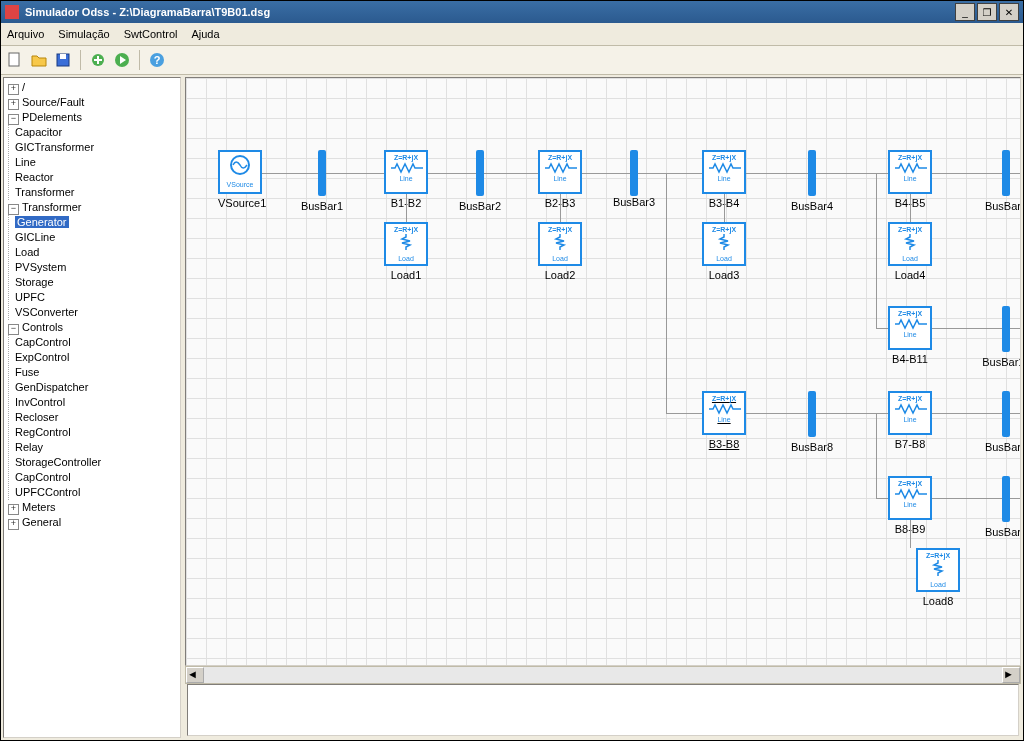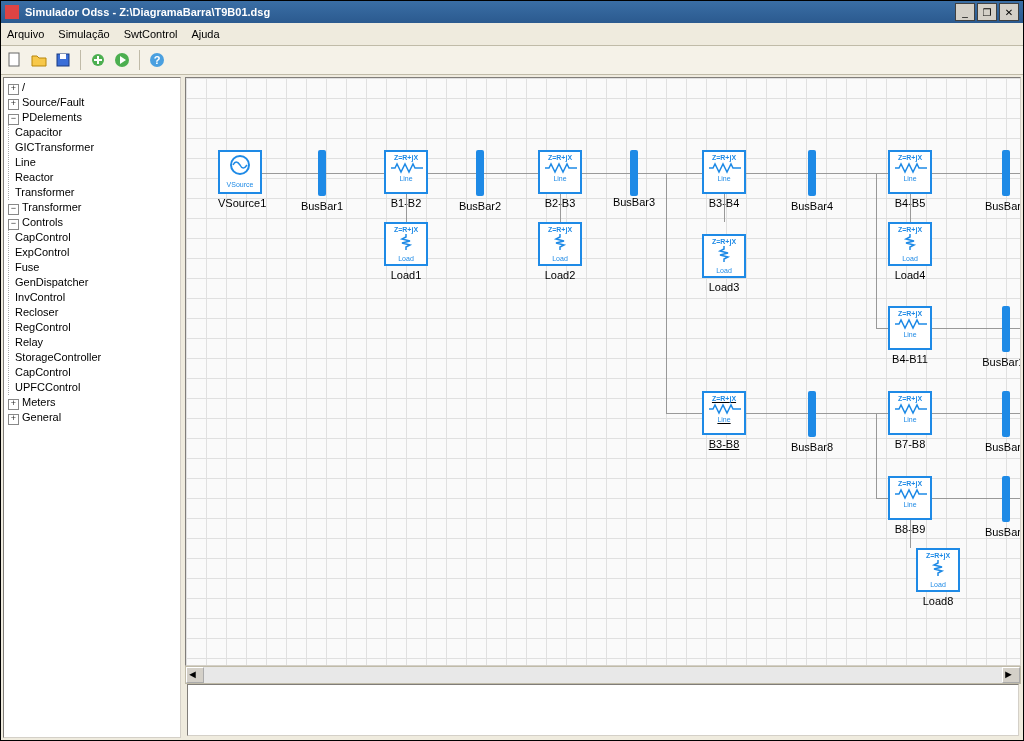--- a/index.html
+++ b/index.html
@@ -114,20 +114,29 @@
         <li><span class="toggle">−</span><span>PDelements</span>
           <ul class="children">
             <li>Capacitor</li>
             <li>GICTransformer</li>
             <li>Line</li>
             <li>Reactor</li>
             <li>Transformer</li>
           </ul>
         </li>
         <li><span class="toggle">−</span><span>Transformer</span>
+          <ul class="children">
+            <li><span class="sel">Generator</span></li>
+            <li>GICLine</li>
+            <li>Load</li>
+            <li>PVSystem</li>
+            <li>Storage</li>
+            <li>UPFC</li>
+            <li>VSConverter</li>
+          </ul>
         </li>
         <li><span class="toggle">−</span><span>Controls</span>
           <ul class="children">
             <li>CapControl</li>
             <li>ExpControl</li>
             <li>Fuse</li>
             <li>GenDispatcher</li>
             <li>InvControl</li>
             <li>Recloser</li>
             <li>RegControl</li>
@@ -216,21 +225,21 @@
           <div class="frame">
               <span class="zr">Z=R+jX</span>
               <svg width="34" height="12">
                 <path d="M2 6 l4 0 l2 -4 l4 8 l4 -8 l4 8 l4 -8 l2 4 l8 0" fill="none" stroke="#1e8ae6" stroke-width="1.5"></path>
               </svg>
               <span style="font-size:7px;color:#1e8ae6">Line</span>
             </div>
           <div class="label">B3-B4</div>
         </div>
         <div class="wire wireV" style="left:538px; top:116px; height:28px;"></div>
-        <div class="box" style="left:516px; top:144px;margin-top:12px;">
+        <div class="box" style="left:516px; top:144px;">
           <div class="frame">
               <span class="zr">Z=R+jX</span>
               <svg width="14" height="20">
                 <path d="M7 0 v3 l-4 2 l8 2 l-8 2 l8 2 l-4 2 v3" fill="none" stroke="#1e8ae6" stroke-width="1.5"></path>
               </svg>
               <span style="font-size:7px;color:#1e8ae6">Load</span>
             </div>
           <div class="label">Load3</div>
         </div>
 

